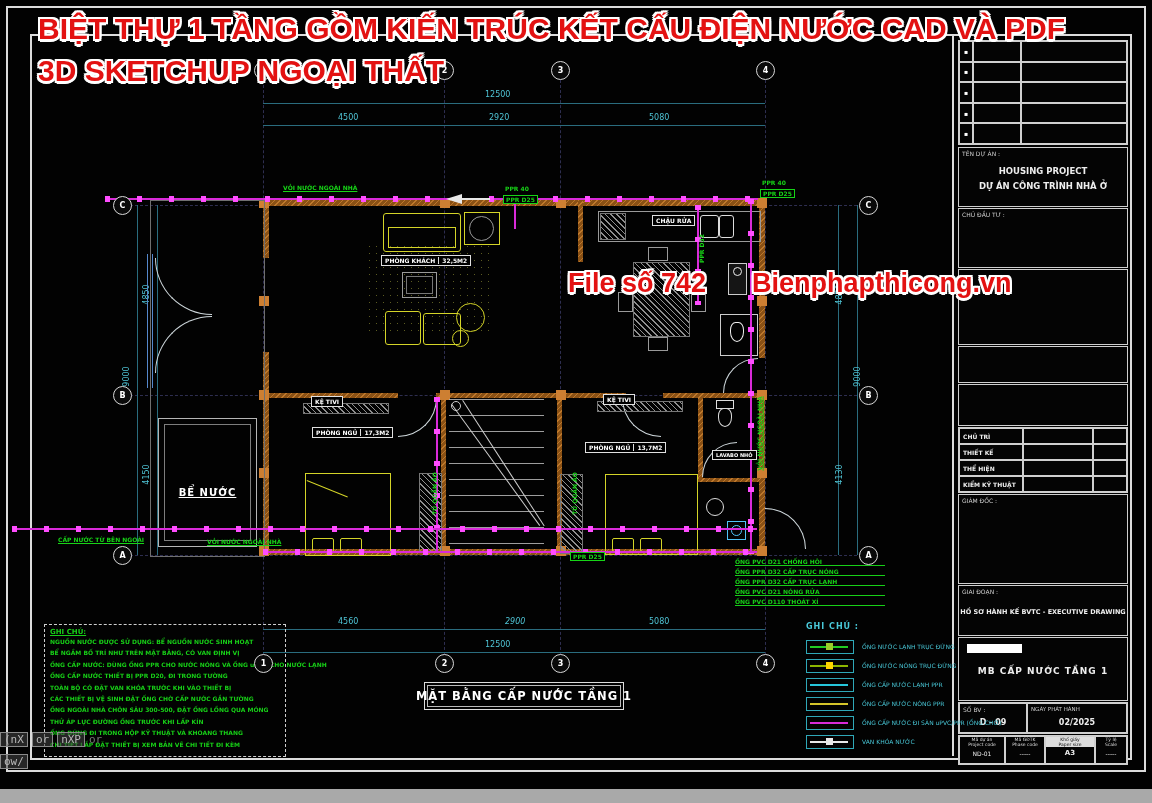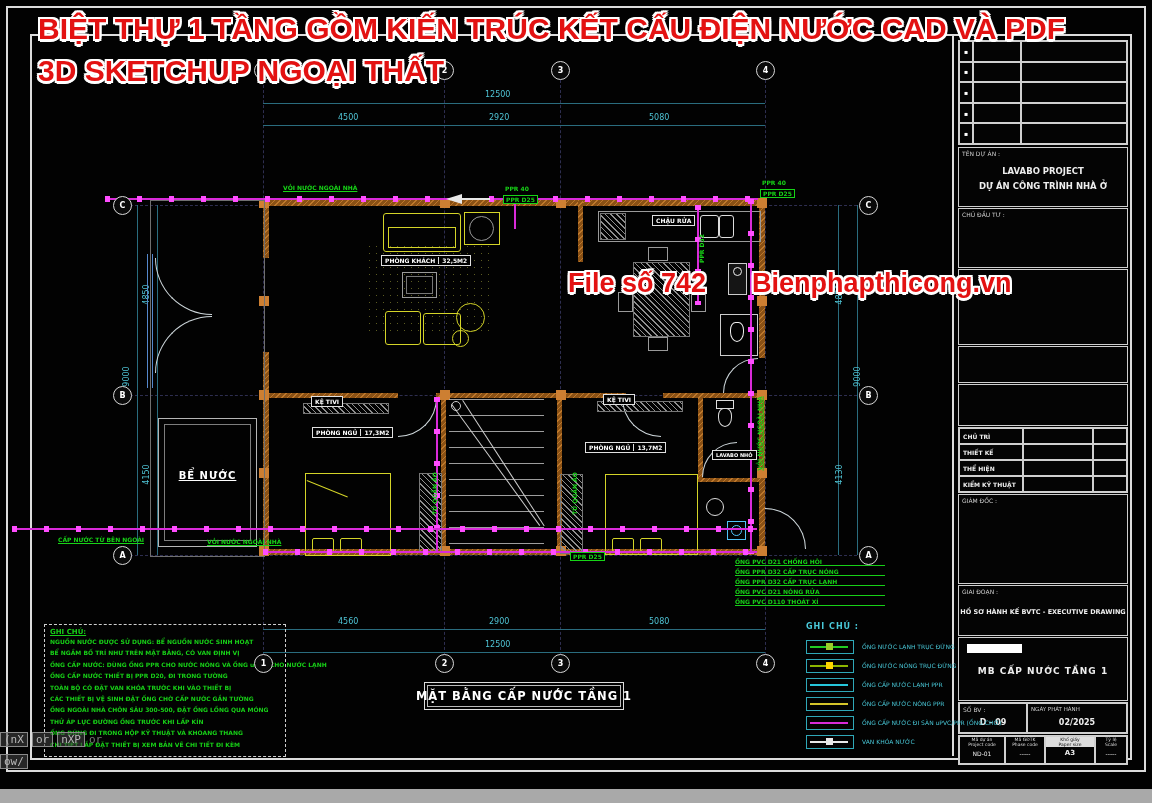--- a/index.html
+++ b/index.html
@@ -28,21 +28,21 @@
   
   .ph{height:6px;background-image:repeating-linear-gradient(90deg,#ff4dff 0 5px,transparent 5px 32px),linear-gradient(transparent 2px,#d92ad9 2px,#d92ad9 4px,transparent 4px);}
   .pv{width:6px;background-image:repeating-linear-gradient(180deg,#ff4dff 0 5px,transparent 5px 32px),linear-gradient(90deg,transparent 2px,#d92ad9 2px,#d92ad9 4px,transparent 4px);}
   
   .rb{display:flex;align-items:center;border:1px solid #e0e0e0;background:#000;color:#fff;
       font-size:6px;font-weight:bold;white-space:nowrap;padding:1px 3px;gap:3px;z-index:4;}
   .rb .ar{border-left:1px solid #e0e0e0;padding-left:3px;}
   .g{color:#17d417;font-size:6px;white-space:nowrap;font-weight:bold;z-index:4;}
   .gu{text-decoration:underline;}
   .gbox{border:1px solid #17d417;padding:0 2px;background:#000;}
-  .wt{color:#fff;white-space:nowrap;}
+  .wt{color:#fff;white-space:nowrap;margin-top:17px;}
   
   .red{color:#e31212;font-weight:bold;font-family:"Liberation Sans",sans-serif;white-space:nowrap;z-index:50;
        text-shadow:-2px -2px 0 #fff,2px -2px 0 #fff,-2px 2px 0 #fff,2px 2px 0 #fff,-2px 0 0 #fff,2px 0 0 #fff,0 -2px 0 #fff,0 2px 0 #fff,0 3px 0 #fff;}
   
   .tb{border:1px solid #cfcfcf;background:#040404;color:#eee;}
   .tbl{font-size:6px;color:#cfcfcf;position:absolute;top:2px;left:3px;white-space:nowrap;}
   .cell{border:1px solid #cfcfcf;display:flex;align-items:center;justify-content:center;}
   
   .lgbox{width:46px;height:12px;border:1px solid #2fa8b8;position:absolute;}
   .lgline{position:absolute;left:3px;top:5px;width:38px;height:2px;}
@@ -81,21 +81,21 @@
         <div class="cell"></div>
         <div class="cell"></div>
       <div class="cell" style="font-size:6px;color:#fff;">▪</div>
         <div class="cell"></div>
         <div class="cell"></div>
     </div>
 
     <div class="a tb" style="left:2px;top:109px;width:168px;height:58px;">
       <div class="tbl">TÊN DỰ ÁN :</div>
       <div style="text-align:center;margin-top:16px;font-size:8.5px;font-weight:bold;line-height:15px;">
-        <div>LAVABO PROJECT</div>
+        <div>HOUSING PROJECT</div>
         <div>DỰ ÁN CÔNG TRÌNH NHÀ Ở</div>
       </div>
     </div>
 
     <div class="a tb" style="left:2px;top:170px;width:168px;height:58px;">
       <div class="tbl">CHỦ ĐẦU TƯ :</div>
     </div>
     <div class="a tb" style="left:2px;top:231px;width:168px;height:74px;"></div>
     <div class="a tb" style="left:2px;top:308px;width:168px;height:35px;"></div>
     <div class="a tb" style="left:2px;top:346px;width:168px;height:40px;"></div>
@@ -175,21 +175,21 @@
   <div class="a dlv" style="left:137px;top:205px;height:350px;"></div>
   <div class="a dlv" style="left:157px;top:205px;height:350px;"></div>
   <div class="a dlv" style="left:838px;top:205px;height:350px;"></div>
   <div class="a dlv" style="left:857px;top:205px;height:350px;"></div>
 
   <div class="a dt" style="left:485px;top:90px;">12500</div>
   <div class="a dt" style="left:338px;top:113px;">4500</div>
   <div class="a dt" style="left:489px;top:113px;">2920</div>
   <div class="a dt" style="left:649px;top:113px;">5080</div>
   <div class="a dt" style="left:338px;top:617px;">4560</div>
-  <div class="a dt" style="left:489px;top:617px;">2900</div>
+  <div class="a dt" style="left:505px;top:617px;font-style:italic;">2900</div>
   <div class="a dt" style="left:649px;top:617px;">5080</div>
   <div class="a dt" style="left:485px;top:640px;">12500</div>
   <div class="a dt rot" style="left:136px;top:290px;">4850</div>
   <div class="a dt rot" style="left:136px;top:470px;">4150</div>
   <div class="a dt rot" style="left:116px;top:372px;">9000</div>
   <div class="a dt rot" style="left:829px;top:290px;">4850</div>
   <div class="a dt rot" style="left:829px;top:470px;">4130</div>
   <div class="a dt rot" style="left:847px;top:372px;">9000</div>
 
   <div class="a bub" style="left:254px;top:61px;">1</div>

